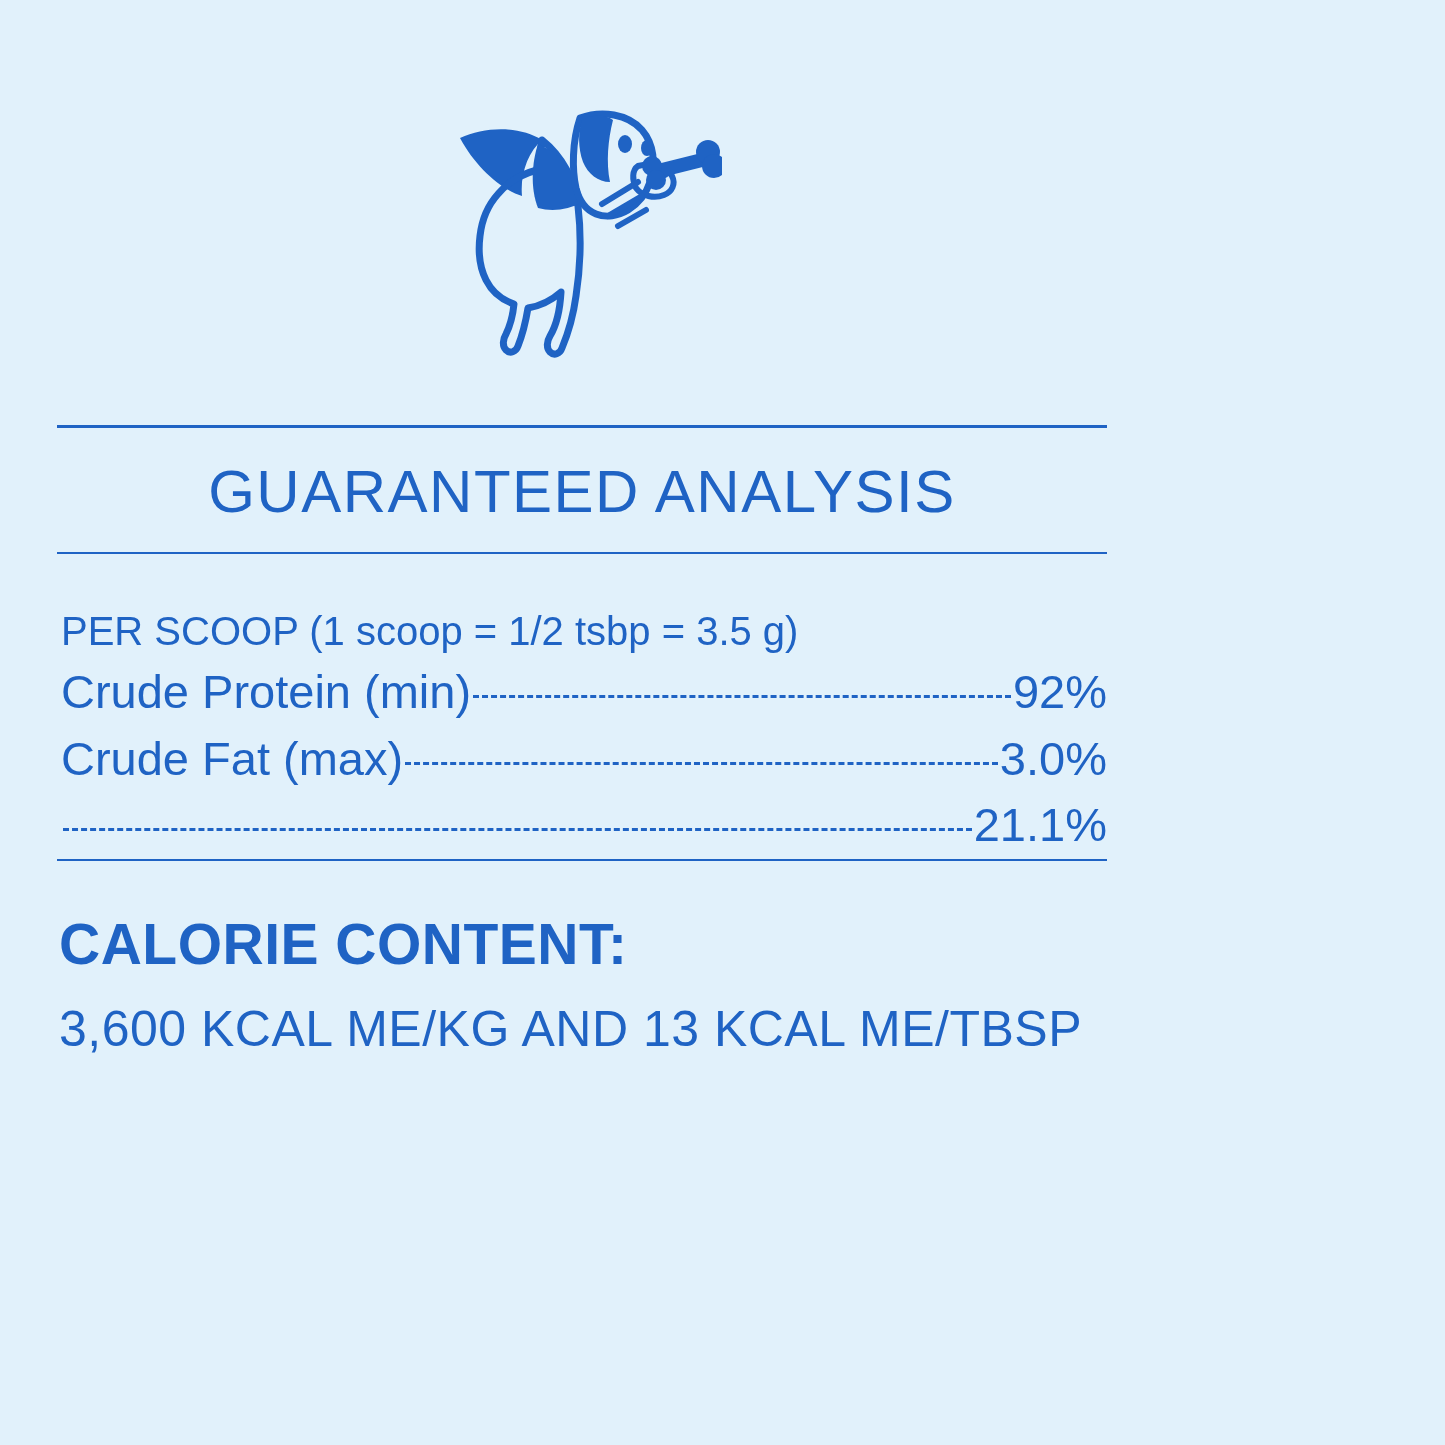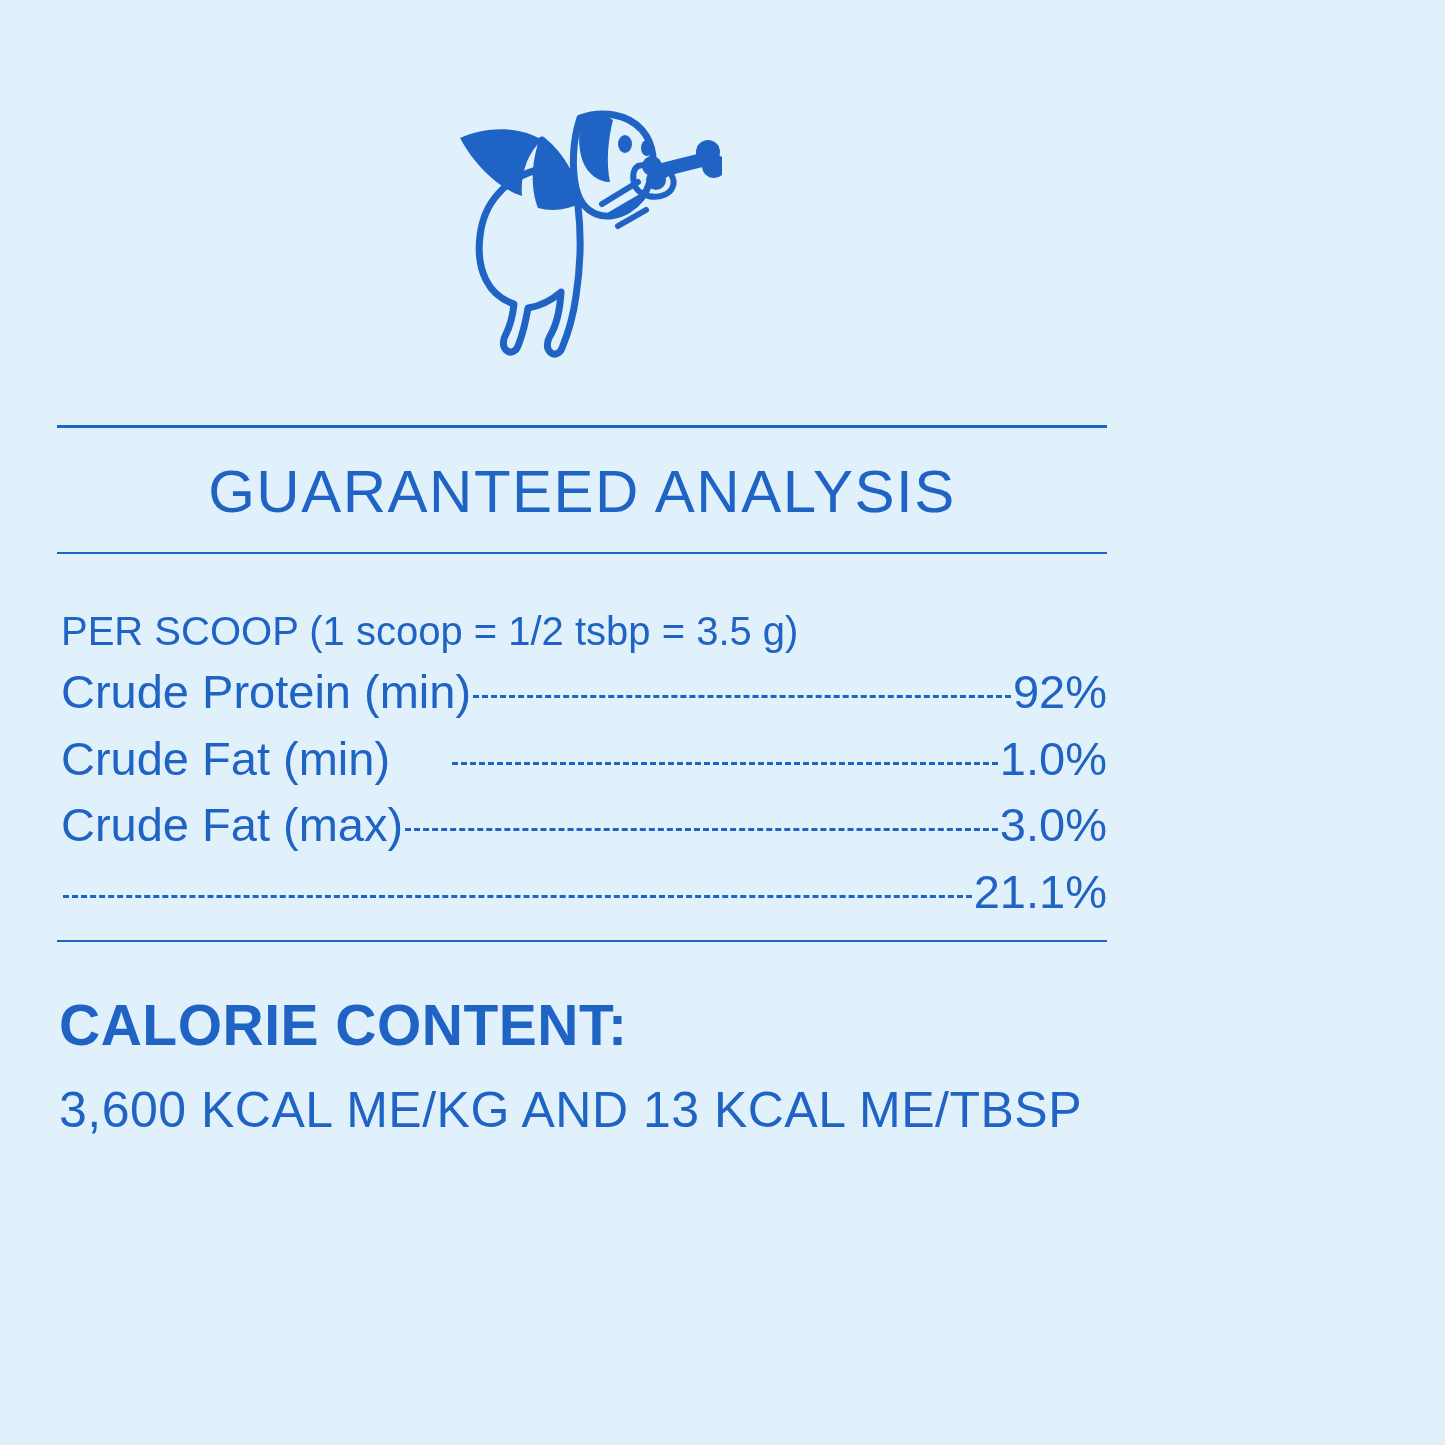--- a/index.html
+++ b/index.html
@@ -56,21 +56,20 @@
     line-height: 1;
   }
   .per-scoop {
     font-size: 40px;
     padding: 46px 0 6px 4px;
     line-height: 1.1;
     font-weight: 400;
     margin-top: 9px;
   }
   .rows {
-    padding-bottom: 14px;
   }
   .row {
     display: flex;
     align-items: baseline;
     font-size: 47px;
     line-height: 1.42;
     white-space: nowrap;
     padding-left: 4px;
   }
   .row .label {
@@ -161,25 +160,20 @@
     <div class="per-scoop">PER SCOOP (1 scoop = 1/2 tsbp = 3.5 g)</div>
 
     <div class="rows">
 
       <div class="row">
         <span class="label">Crude Protein (min)</span>
         <span class="dots"></span>
         <span class="value">92%</span>
       </div>
 
-      <div class="row gap-b">
-        <span class="label">Crude Fat (min)</span>
-        <span class="dots"></span>
-        <span class="value">1.0%</span>
-      </div>
 
       <div class="row">
         <span class="label">Crude Fat (max)</span>
         <span class="dots"></span>
         <span class="value">3.0%</span>
       </div>
 
       <div class="row">
         <span class="dots"></span>
         <span class="value">21.1%</span>

